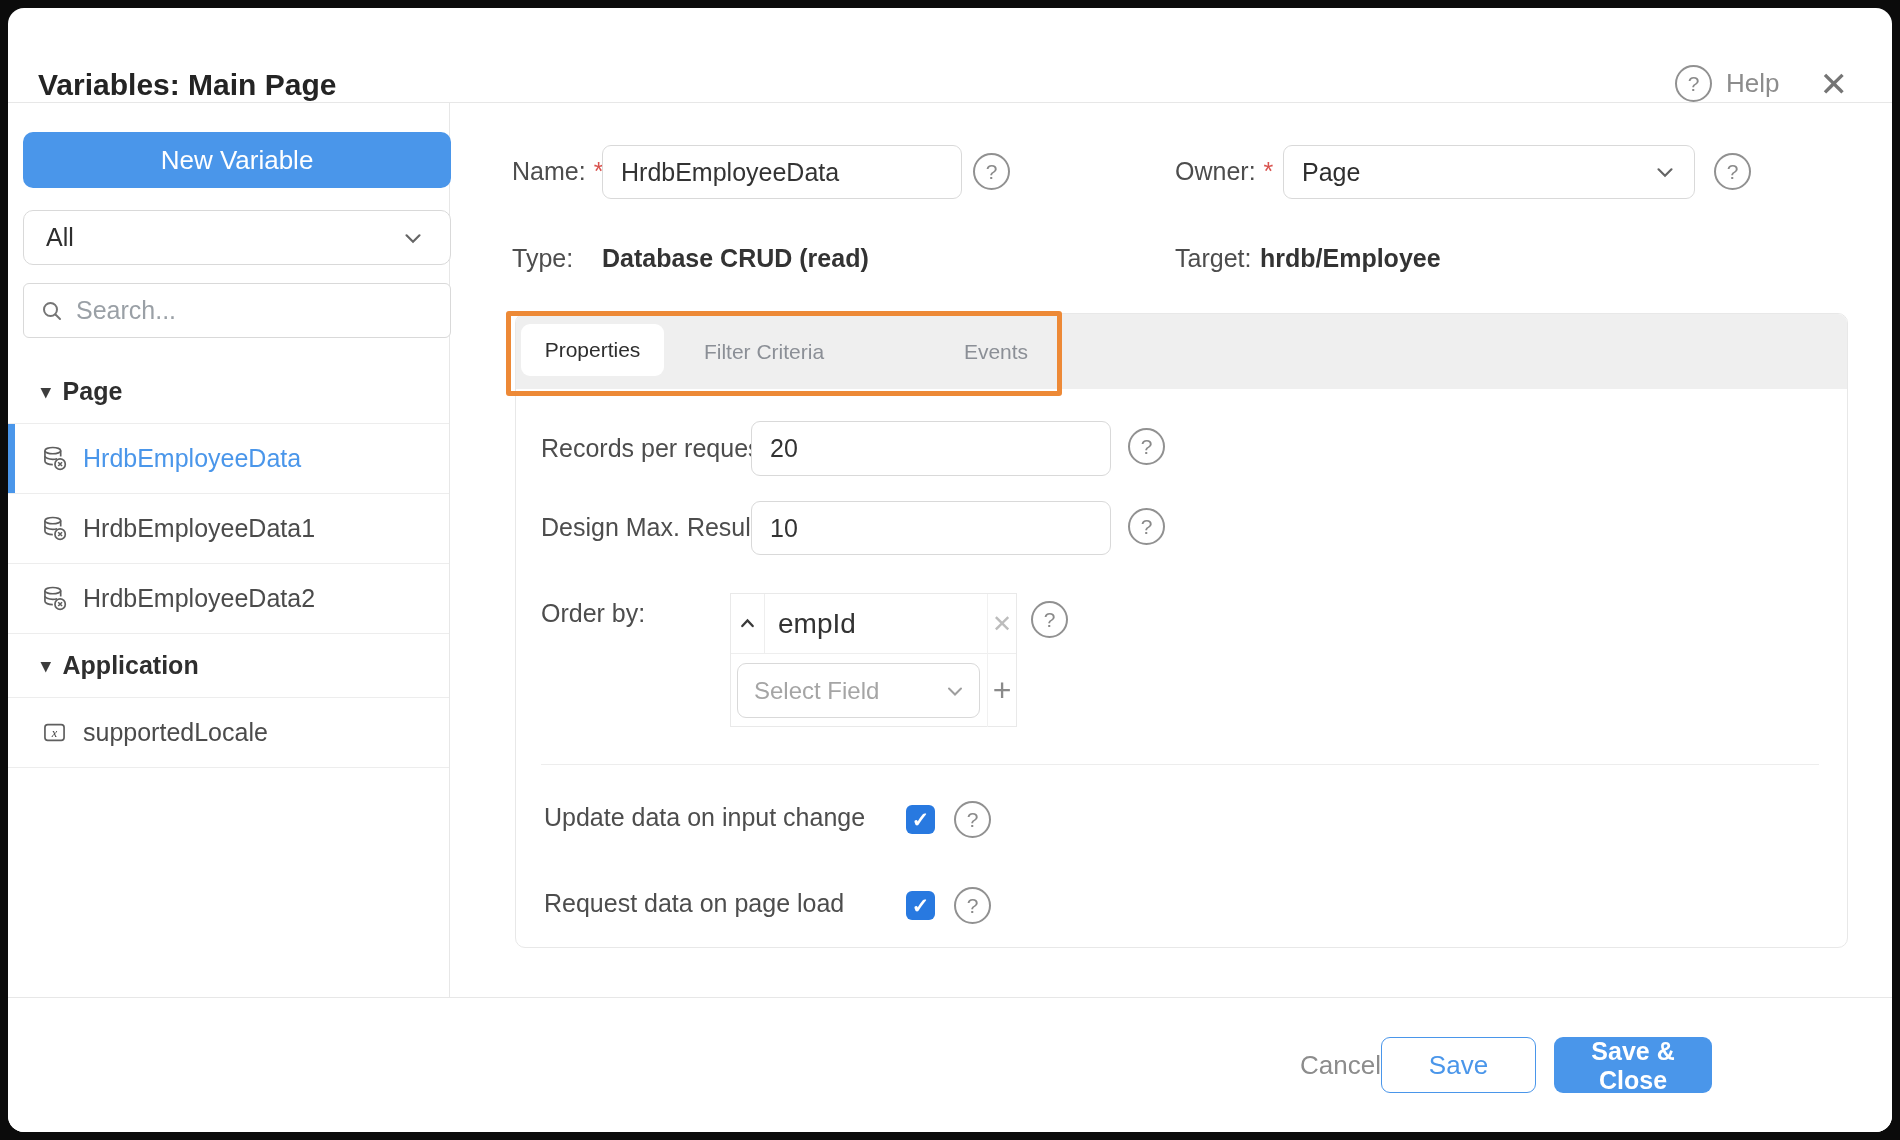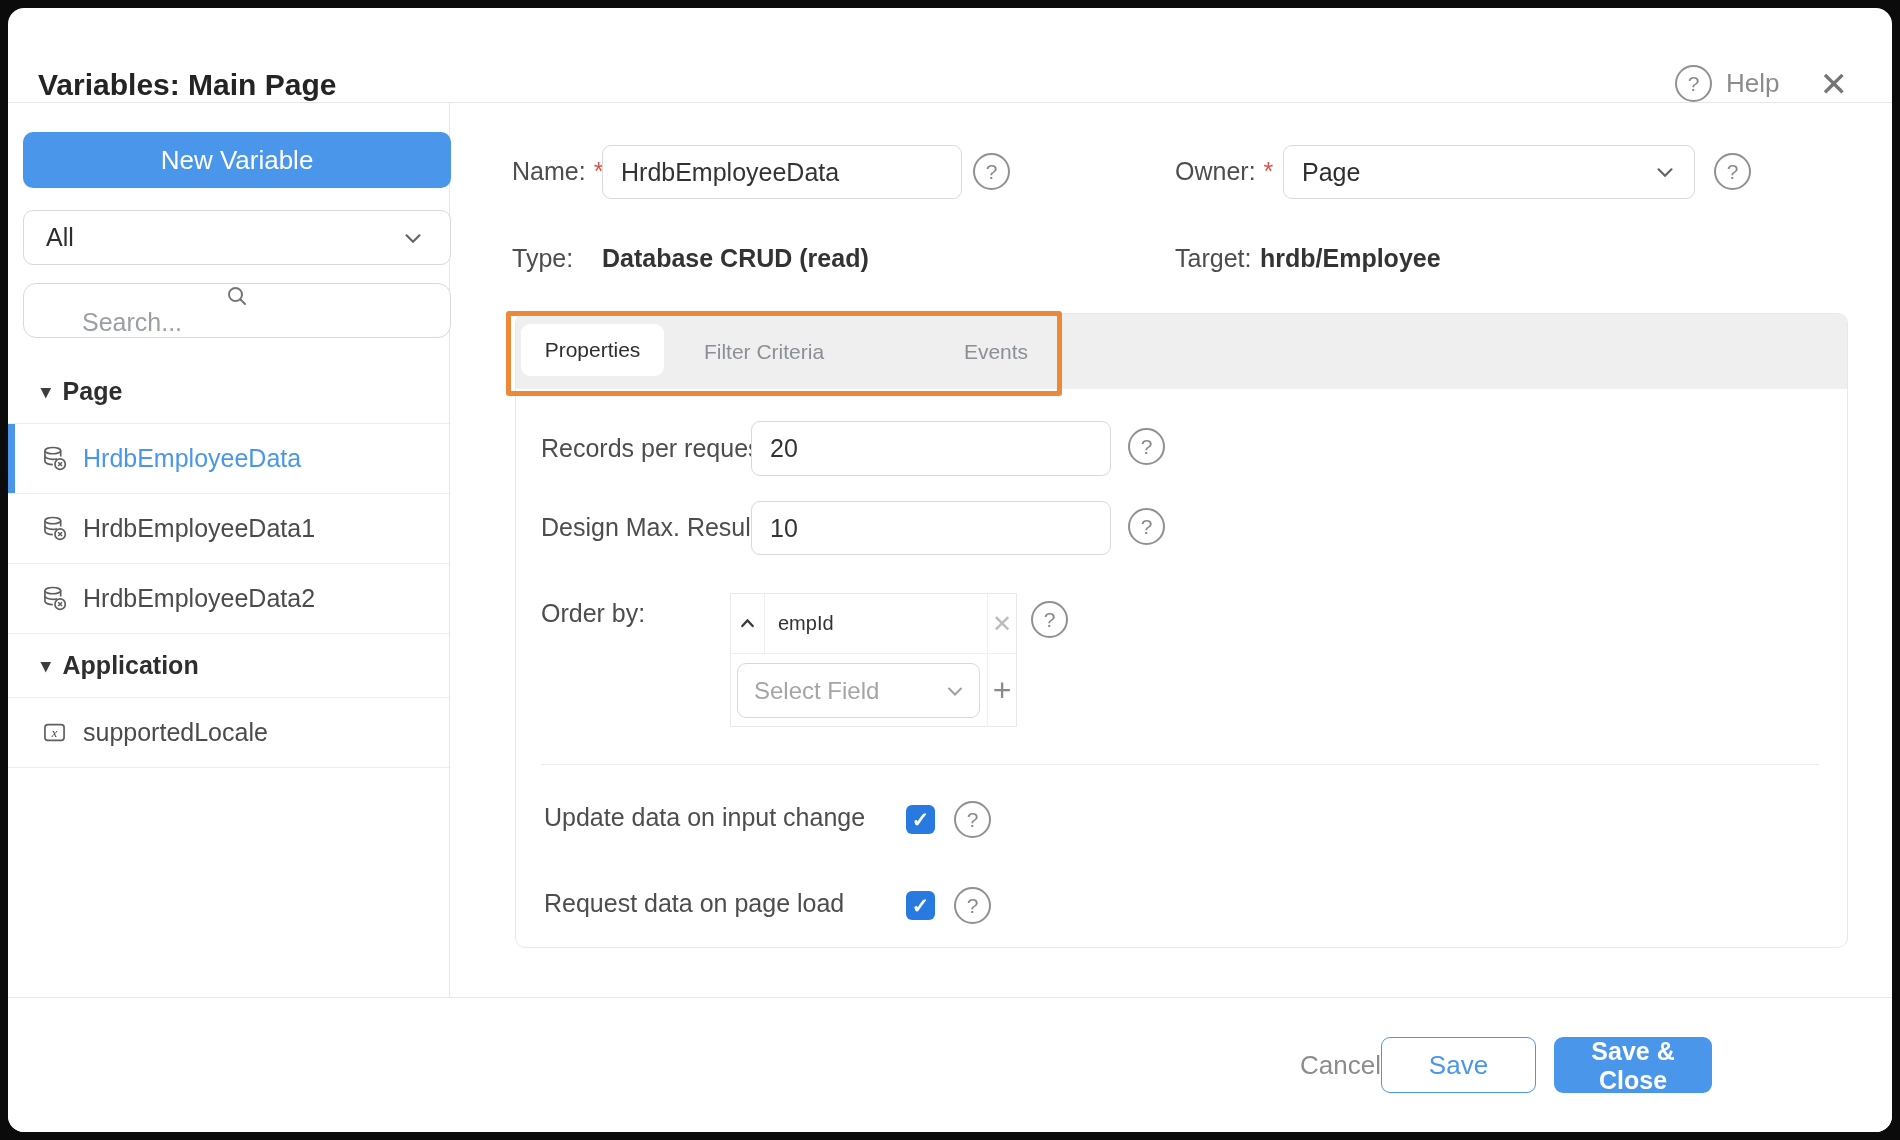--- a/index.html
+++ b/index.html
@@ -46,22 +46,22 @@
   }
   .side-select{
     position:absolute; left:15px; top:107px; width:428px; height:55px;
     border:1px solid #d9d9d9; border-radius:10px;
     display:flex; align-items:center; padding:0 24px 0 22px; font-size:25px; color:#2e2e2e;
     cursor:pointer; background:#fff;
   }
   .side-select .grow{ flex:1; }
   .side-search{
     position:absolute; left:15px; top:180px; width:428px; height:55px;
-    border:1px solid #d9d9d9; border-radius:13px;
-    display:flex; align-items:center; padding:0 16px; background:#fff;flex-direction:column;
+    border:1px solid #d9d9d9; border-radius:6px;
+    display:flex; align-items:center; padding:0 16px; background:#fff;
   }
   .side-search input{
     border:none; outline:none; flex:1; font-size:25px; margin-left:12px;
     font-family:inherit; color:#333; background:transparent;
   }
   .side-search input::placeholder{ color:#9aa0a6; }
   .side-list{ position:absolute; left:0; right:0; top:257px; }
   .srow{
     display:flex; align-items:center; border-bottom:1px solid #ededed;
     padding-left:33px; position:relative; background:#fff;
@@ -137,21 +137,21 @@
     border:1px solid #e9e9e9; background:#fff;
     display:grid; grid-template-columns:1fr 29px; grid-template-rows:60px 73px;
   }
   .ob-row1{
     border-bottom:1px solid #eeeeee; display:flex; align-items:center;
   }
   .ob-dir{
     width:34px; height:100%; border-right:1px solid #eeeeee;
     display:flex; align-items:center; justify-content:center; cursor:pointer;
   }
-  .ob-field{ font-size:20px; color:#333; padding-left:13px; }
+  .ob-field{ font-size:28px; color:#333; padding-left:13px; }
   .ob-x{
     border-bottom:1px solid #eeeeee; border-left:1px solid #f1f1f1;
     display:flex; align-items:center; justify-content:center;
     color:#bcbcbc; font-size:24px; cursor:pointer;
   }
   .ob-x::after{ content:"\2715"; }
   .ob-select{
     margin:9px 0 0 6px; width:243px; height:55px;
     border:1px solid #d9d9d9; border-radius:9px;
     display:flex; align-items:center; padding:0 12px 0 16px;

